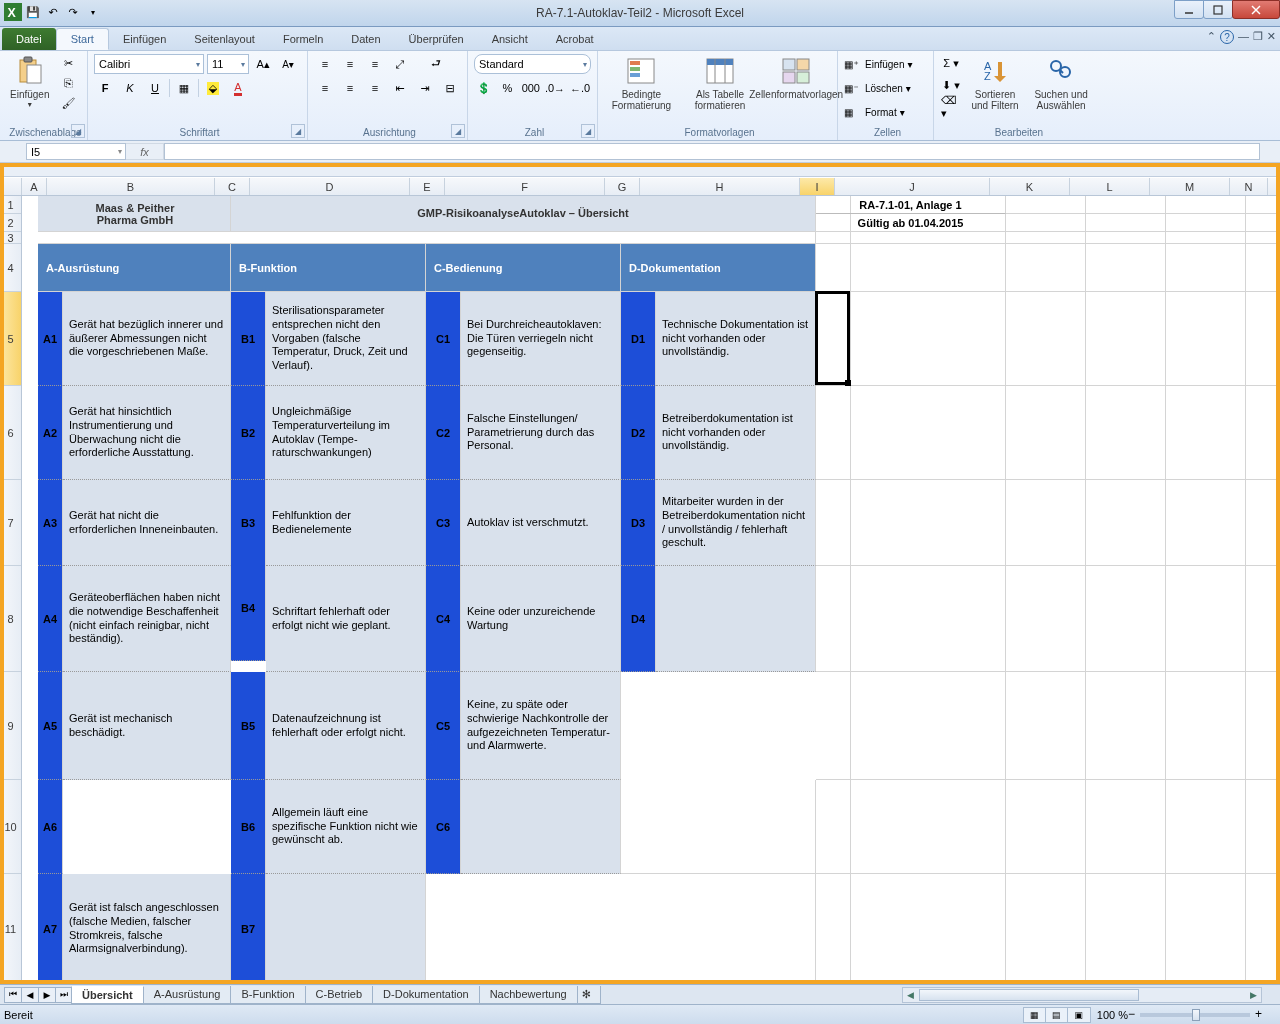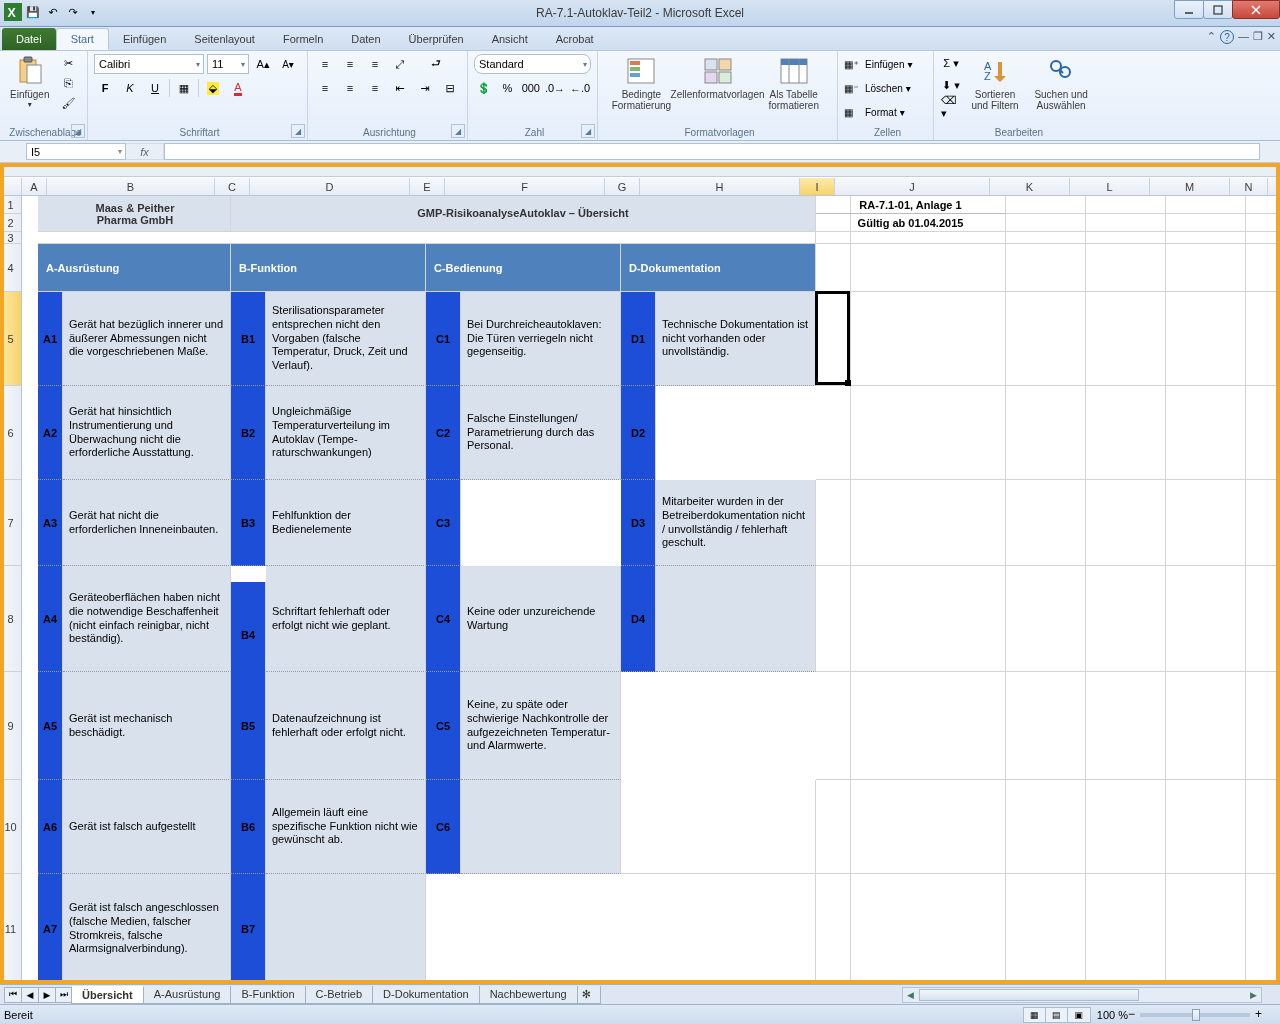--- a/index.html
+++ b/index.html
@@ -251,38 +251,38 @@
               <rect x="4" y="4" width="10" height="4" fill="#e07b4f"></rect>
               <rect x="4" y="10" width="10" height="4" fill="#7fb670"></rect>
               <rect x="4" y="16" width="10" height="4" fill="#6a9fd6"></rect>
             </svg>
           </div>
           <div class="lbl">Bedingte Formatierung</div>
         </div>
       <div class="big-btn">
           <div class="icon-box">
             <svg width="30" height="28">
+              <rect x="2" y="2" width="26" height="24" fill="#fff" stroke="#888"></rect>
+              <rect x="2" y="2" width="26" height="6" fill="#4f81bd"></rect>
+              <line x1="10" y1="2" x2="10" y2="26" stroke="#888"></line>
+              <line x1="20" y1="2" x2="20" y2="26" stroke="#888"></line>
+            </svg>
+          </div>
+          <div class="lbl">Als Tabelle formatieren</div>
+        </div>
+      <div class="big-btn">
+          <div class="icon-box">
+            <svg width="30" height="28">
               <rect x="2" y="2" width="12" height="11" fill="#d7e3f0" stroke="#888"></rect>
               <rect x="16" y="2" width="12" height="11" fill="#f4d7a9" stroke="#888"></rect>
               <rect x="2" y="15" width="12" height="11" fill="#e6d7ef" stroke="#888"></rect>
               <rect x="16" y="15" width="12" height="11" fill="#d7efd9" stroke="#888"></rect>
             </svg>
           </div>
           <div class="lbl">Zellenformatvorlagen</div>
-        </div>
-      <div class="big-btn">
-          <div class="icon-box">
-            <svg width="30" height="28">
-              <rect x="2" y="2" width="26" height="24" fill="#fff" stroke="#888"></rect>
-              <rect x="2" y="2" width="26" height="6" fill="#4f81bd"></rect>
-              <line x1="10" y1="2" x2="10" y2="26" stroke="#888"></line>
-              <line x1="20" y1="2" x2="20" y2="26" stroke="#888"></line>
-            </svg>
-          </div>
-          <div class="lbl">Als Tabelle formatieren</div>
         </div>
     </div>
     <div class="rgroup-label">Formatvorlagen</div>
   </div>
 
   <div class="rgroup" style="width:96px;">
     <div class="rgroup-content col-stack" style="gap:2px;">
       <div class="small-row" style="font-size:10px;"><span style="width:18px;">▦⁺</span><span>Einfügen</span> ▾</div>
       <div class="small-row" style="font-size:10px;"><span style="width:18px;">▦⁻</span><span>Löschen</span> ▾</div>
       <div class="small-row" style="font-size:10px;"><span style="width:18px;">▦</span><span>Format</span> ▾</div>
@@ -453,43 +453,44 @@
         <div class="cell desc-cell" style="left: 423px; top: 96px; width: 160px; height: 94px;">Bei Durchreicheautoklaven: Die Türen verriegeln nicht gegenseitig.</div>
         <div class="cell code-cell" style="left: 583px; top: 96px; width: 35px; height: 94px;">D1</div>
         <div class="cell desc-cell" style="left: 618px; top: 96px; width: 160px; height: 94px;">Technische Dokumentation ist nicht vorhanden oder unvollständig.</div>
         <div class="cell code-cell" style="left: 0px; top: 190px; width: 25px; height: 94px;">A2</div>
         <div class="cell desc-cell" style="left: 25px; top: 190px; width: 168px; height: 94px;">Gerät hat hinsichtlich Instrumentierung und Überwachung nicht die erforderliche Ausstattung.</div>
         <div class="cell code-cell" style="left: 193px; top: 190px; width: 35px; height: 94px;">B2</div>
         <div class="cell desc-cell" style="left: 228px; top: 190px; width: 160px; height: 94px;">Ungleichmäßige Temperaturverteilung im Autoklav (Tempe-raturschwankungen)</div>
         <div class="cell code-cell" style="left: 388px; top: 190px; width: 35px; height: 94px;">C2</div>
         <div class="cell desc-cell" style="left: 423px; top: 190px; width: 160px; height: 94px;">Falsche Einstellungen/ Parametrierung durch das Personal.</div>
         <div class="cell code-cell" style="left: 583px; top: 190px; width: 35px; height: 94px;">D2</div>
+        <div class="cell desc-cell" style="left: 618px; top: 190px; width: 160px; height: 94px;">Betreiberdokumentation ist nicht vorhanden oder unvollständig.</div>
         <div class="cell code-cell" style="left: 0px; top: 284px; width: 25px; height: 86px;">A3</div>
         <div class="cell desc-cell" style="left: 25px; top: 284px; width: 168px; height: 86px;">Gerät hat nicht die erforderlichen Inneneinbauten.</div>
         <div class="cell code-cell" style="left: 193px; top: 284px; width: 35px; height: 86px;">B3</div>
         <div class="cell desc-cell" style="left: 228px; top: 284px; width: 160px; height: 86px;">Fehlfunktion der Bedienelemente</div>
         <div class="cell code-cell" style="left: 388px; top: 284px; width: 35px; height: 86px;">C3</div>
+        <div class="cell desc-cell" style="left: 423px; top: 284px; width: 160px; height: 86px;">Autoklav ist verschmutzt.</div>
         <div class="cell code-cell" style="left: 583px; top: 284px; width: 35px; height: 86px;">D3</div>
         <div class="cell desc-cell" style="left: 618px; top: 284px; width: 160px; height: 86px;">Mitarbeiter wurden in der Betreiberdokumentation nicht / unvollständig / fehlerhaft geschult.</div>
         <div class="cell code-cell" style="left: 0px; top: 370px; width: 25px; height: 106px;">A4</div>
         <div class="cell desc-cell" style="left: 25px; top: 370px; width: 168px; height: 106px;">Geräteoberflächen haben nicht die notwendige Beschaffenheit (nicht einfach reinigbar, nicht beständig).</div>
-        <div class="cell code-cell" style="left: 193px; top: 386px; width: 35px; height: 106px; text-align: right;">B4</div>
+        <div class="cell code-cell" style="left: 193px; top: 359px; width: 35px; height: 106px; text-align: right;">B4</div>
         <div class="cell desc-cell" style="left: 228px; top: 370px; width: 160px; height: 106px;">Schriftart fehlerhaft oder erfolgt nicht wie geplant.</div>
         <div class="cell code-cell" style="left: 388px; top: 370px; width: 35px; height: 106px;">C4</div>
         <div class="cell desc-cell" style="left: 423px; top: 370px; width: 160px; height: 106px;">Keine oder unzureichende Wartung</div>
         <div class="cell code-cell" style="left: 583px; top: 370px; width: 35px; height: 106px;">D4</div>
         <div class="cell desc-cell" style="left: 618px; top: 370px; width: 160px; height: 106px;"></div>
         <div class="cell code-cell" style="left: 0px; top: 476px; width: 25px; height: 108px;">A5</div>
         <div class="cell desc-cell" style="left: 25px; top: 476px; width: 168px; height: 108px;">Gerät ist mechanisch beschädigt.</div>
         <div class="cell code-cell" style="left: 193px; top: 476px; width: 35px; height: 108px;">B5</div>
         <div class="cell desc-cell" style="left: 228px; top: 476px; width: 160px; height: 108px;">Datenaufzeichnung ist fehlerhaft oder erfolgt nicht.</div>
         <div class="cell code-cell" style="left: 388px; top: 476px; width: 35px; height: 108px;">C5</div>
         <div class="cell desc-cell" style="left: 423px; top: 476px; width: 160px; height: 108px;">Keine, zu späte oder schwierige Nachkontrolle der aufgezeichneten Temperatur- und Alarmwerte.</div>
         <div class="cell code-cell" style="left: 0px; top: 584px; width: 25px; height: 94px;">A6</div>
-        <div class="cell desc-cell" style="left: 25px; top: 584px; width: 168px; height: 94px;">Gerät ist falsch aufgestellt</div>
         <div class="cell code-cell" style="left: 193px; top: 584px; width: 35px; height: 94px;">B6</div>
         <div class="cell desc-cell" style="left: 228px; top: 584px; width: 160px; height: 94px;">Allgemein läuft eine spezifische Funktion nicht wie gewünscht ab.</div>
         <div class="cell code-cell" style="left: 388px; top: 584px; width: 35px; height: 94px;">C6</div>
         <div class="cell desc-cell" style="left: 423px; top: 584px; width: 160px; height: 94px;"></div>
         <div class="cell code-cell" style="left: 0px; top: 678px; width: 25px; height: 110px;">A7</div>
         <div class="cell desc-cell" style="left: 25px; top: 678px; width: 168px; height: 110px;">Gerät ist falsch angeschlossen (falsche Medien, falscher Stromkreis, falsche Alarmsignalverbindung).</div>
         <div class="cell code-cell" style="left: 193px; top: 678px; width: 35px; height: 110px;">B7</div>
         <div class="cell desc-cell" style="left: 228px; top: 678px; width: 160px; height: 110px;"></div>
         <div class="cell " style="left: 583px; top: 584px; width: 195px; height: 94px; background: rgb(255, 255, 255);"></div>
         <div class="cell " style="left: 583px; top: 678px; width: 195px; height: 110px; background: rgb(255, 255, 255);"></div>

